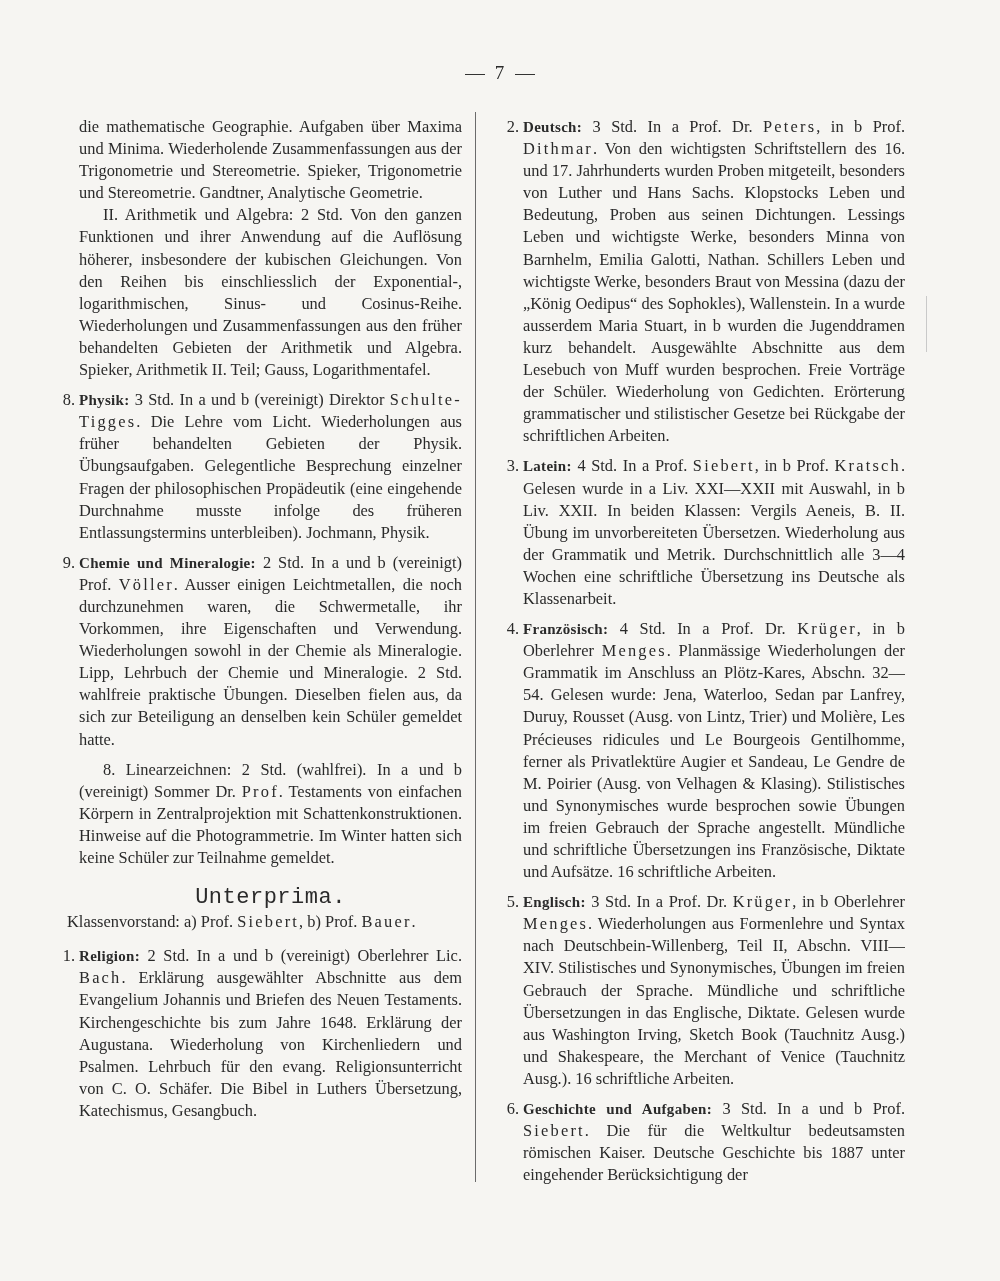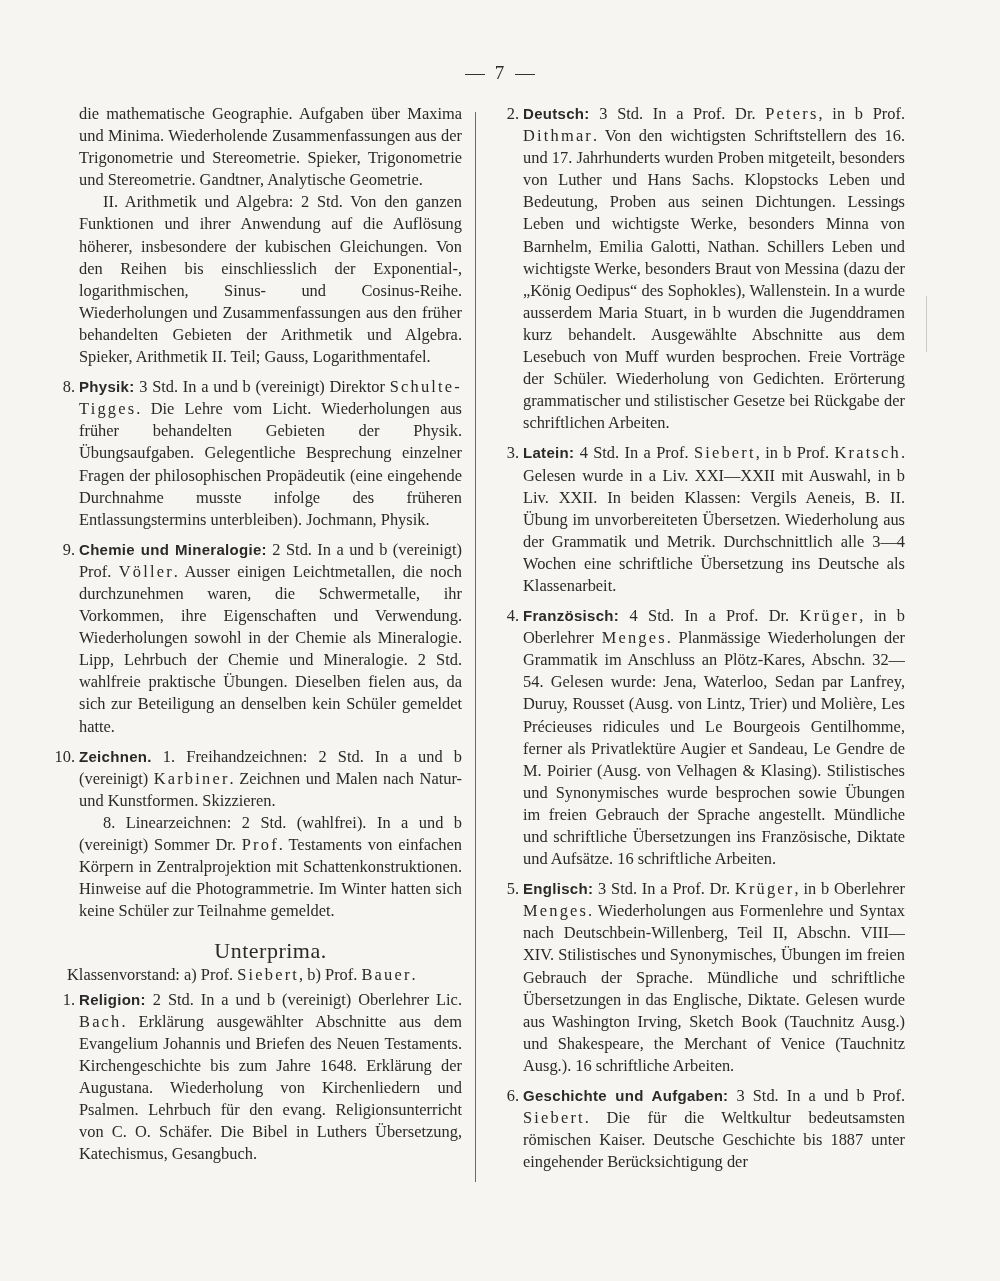--- a/index.html
+++ b/index.html
@@ -9,46 +9,46 @@
     font-family: "Liberation Serif", "DejaVu Serif", serif;
     color: #2a2a2a;
     position: relative;
   }
   .page-number {
     position: absolute; top: 62px; left: 0; width: 100%;
     text-align: center; font-size: 19px; letter-spacing: 1px;
   }
   .page-number .dash { display: inline-block; width: 20px; border-top: 1.5px solid #333; vertical-align: middle; margin: 0 10px; }
   .column {
-    position: absolute; top: 103px;
+    position: absolute; top: 116px;
     font-size: 16.4px; line-height: 22.1px;
     text-align: justify;
     hyphens: manual;
   }
   .col-left { left: 79px; width: 383px; }
   .col-right { left: 523px; width: 382px; }
   .divider {
     position: absolute; left: 475px; top: 112px; width: 1px; height: 1070px;
     background: #6b6b6b;
   }
   p { margin: 0; }
   .indent { text-indent: 24px; }
   .entry { position: relative; margin-bottom: 8px; }
   .entry .num {
     position: absolute; left: -26px; top: 0; width: 22px; text-align: right;
   }
   .col-right .entry .num { left: -26px; }
-  .subj { font-family: Liberation Sans, sans-serif; font-weight: bold; font-size: 15px; letter-spacing: 0.3px; }
+  .subj { font-family: Liberation Serif, serif; font-weight: bold; font-size: 15px; letter-spacing: 0.3px; }
   .spaced { letter-spacing: 2.2px; font-family: Liberation Serif, serif; }
   .section-title {
     text-align: center; font-size: 22px; font-weight: normal;
-    font-family: Liberation Serif, serif;
+    font-family: Liberation Mono, monospace;
     margin: 18px 0 2px 0; letter-spacing: 0.5px;
   }
-  .class-head { margin-left: -12px; margin-bottom: 2px; }
+  .class-head { margin-left: -12px; margin-bottom: 12px; }
   .mb0 { margin-bottom: 0; }
   .edge-mark {
     position: absolute; left: 926px; top: 296px; width: 1px; height: 56px; background: #c9c9c9;
   }
 </style>
 </head>
 <body>
 
 <div class="page-number">
   <span class="dash"></span><span>7</span><span class="dash"></span>
@@ -64,24 +64,20 @@
   <div class="entry">
     <span class="num">8.</span>
     <span class="subj">Physik:</span><span> 3 Std. In a und b (vereinigt) Direktor </span><span class="spaced">Schulte-Tigges</span><span>. Die Lehre vom Licht. Wieder­holungen aus früher behandelten Gebieten der Physik. Übungsaufgaben. Gelegentliche Be­sprechung einzelner Fragen der philosophischen Propädeutik (eine eingehende Durchnahme musste infolge des früheren Entlassungstermins unter­bleiben). Jochmann, Physik.</span>
   </div>
 
   <div class="entry">
     <span class="num">9.</span>
     <span class="subj">Chemie und Mineralogie:</span><span> 2 Std. In a und b (vereinigt) Prof. </span><span class="spaced">Völler</span><span>. Ausser einigen Leicht­metallen, die noch durchzunehmen waren, die Schwermetalle, ihr Vorkommen, ihre Eigenschaften und Verwendung. Wiederholungen sowohl in der Chemie als Mineralogie. Lipp, Lehrbuch der Chemie und Mineralogie. 2 Std. wahlfreie prak­tische Übungen. Dieselben fielen aus, da sich zur Beteiligung an denselben kein Schüler ge­meldet hatte.</span>
   </div>
 
-  <div class="entry mb0">
-    <span class="num">10.</span>
-    <span class="subj">Zeichnen.</span><span> 1. Freihandzeichnen: 2 Std. In a und b (vereinigt) </span><span class="spaced">Karbiner</span><span>. Zeichnen und Malen nach Natur- und Kunstformen. Skizzieren.</span>
-  </div>
   <p class="indent"><span>8. Linearzeichnen: 2 Std. (wahlfrei). In a und b (vereinigt) Sommer Dr. </span><span class="spaced">Prof</span><span>. Testaments von einfachen Körpern in Zentralprojektion mit Schattenkonstruktionen. Hinweise auf die Photo­grammetrie. Im Winter hatten sich keine Schüler zur Teilnahme gemeldet.</span></p>
 
   <div class="section-title">Unterprima.</div>
   <p class="class-head"><span>Klassenvorstand: a) Prof. </span><span class="spaced">Siebert</span><span>, b) Prof. </span><span class="spaced">Bauer</span><span>.</span></p>
 
   <div class="entry">
     <span class="num">1.</span>
     <span class="subj">Religion:</span><span> 2 Std. In a und b (vereinigt) Ober­lehrer Lic. </span><span class="spaced">Bach</span><span>. Erklärung ausgewählter Ab­schnitte aus dem Evangelium Johannis und Briefen des Neuen Testaments. Kirchengeschichte bis zum Jahre 1648. Erklärung der Augustana. Wiederholung von Kirchenliedern und Psalmen. Lehrbuch für den evang. Religionsunterricht von C. O. Schäfer. Die Bibel in Luthers Übersetzung, Katechismus, Gesangbuch.</span>
   </div>
 </div>

